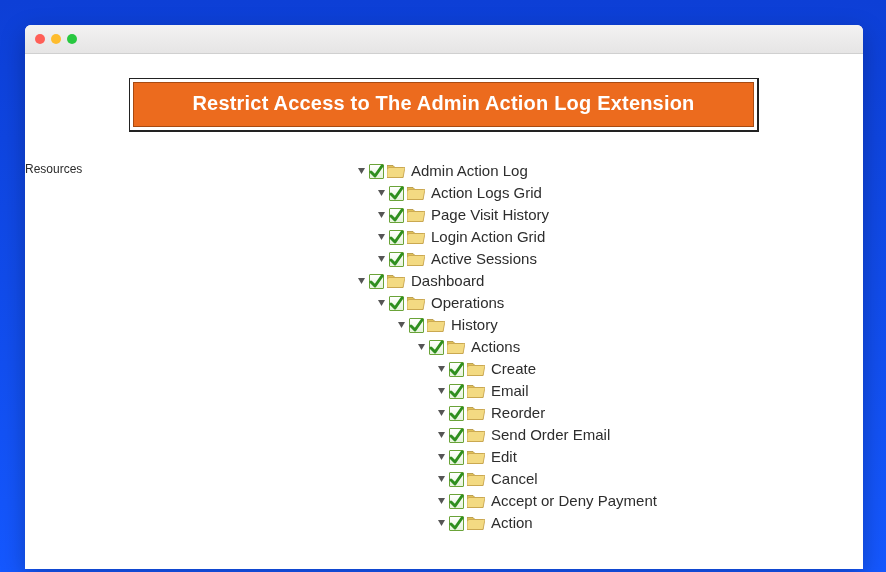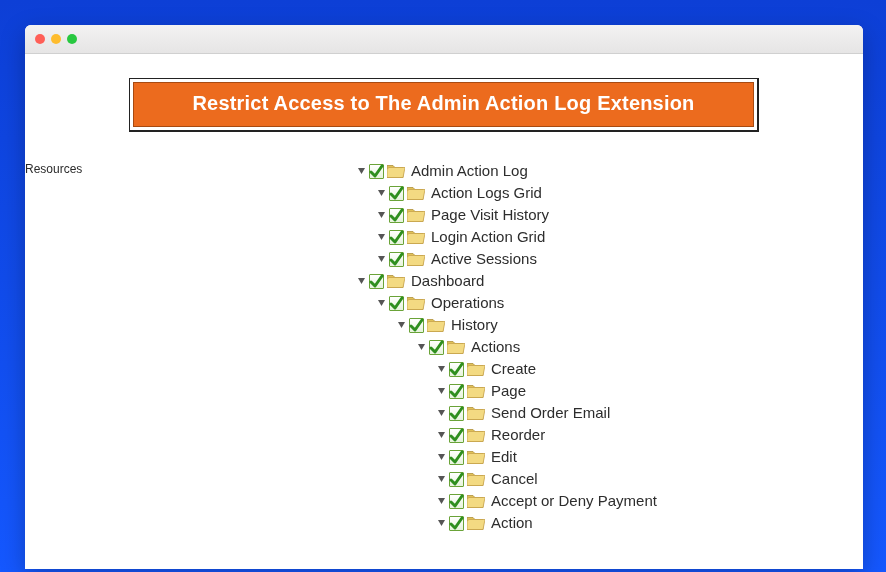--- a/index.html
+++ b/index.html
@@ -347,59 +347,59 @@
                               </span>
                               <span class="chk">
                                 <svg width="15" height="15" viewBox="0 0 15 15">
                                   <polyline points="2,8 6,12 13,2" fill="none" stroke="#2f8f1f" stroke-width="3" stroke-linecap="round" stroke-linejoin="round"></polyline>
                                 </svg>
                               </span>
                               <span class="folder"><svg width="18" height="16" viewBox="0 0 18 16">
                                   <path d="M0 2.5 L6 2.5 L8 4.5 L16 4.5 L16 14.5 L0 14.5 Z" fill="#e0c158" stroke="#b0903c" stroke-width="0.8"></path>
                                   <path d="M0 6 L2 4.5 L18 4.5 L16 14.5 L0 14.5 Z" fill="#f3da82" stroke="#c6a24a" stroke-width="0.8"></path>
                                 </svg></span>
-                              <span class="node-label">Page</span>
+                              <span class="node-label">Email</span>
+                            </div>
+                          </li>
+                          <li class="node">
+                            <div class="row">
+                              <span class="toggle">
+                                <svg width="9" height="9" viewBox="0 0 9 9">
+                                  <polygon points="1,1 8,1 4.5,7" fill="#555"></polygon>
+                                </svg>
+                              </span>
+                              <span class="chk">
+                                <svg width="15" height="15" viewBox="0 0 15 15">
+                                  <polyline points="2,8 6,12 13,2" fill="none" stroke="#2f8f1f" stroke-width="3" stroke-linecap="round" stroke-linejoin="round"></polyline>
+                                </svg>
+                              </span>
+                              <span class="folder"><svg width="18" height="16" viewBox="0 0 18 16">
+                                  <path d="M0 2.5 L6 2.5 L8 4.5 L16 4.5 L16 14.5 L0 14.5 Z" fill="#e0c158" stroke="#b0903c" stroke-width="0.8"></path>
+                                  <path d="M0 6 L2 4.5 L18 4.5 L16 14.5 L0 14.5 Z" fill="#f3da82" stroke="#c6a24a" stroke-width="0.8"></path>
+                                </svg></span>
+                              <span class="node-label">Reorder</span>
                             </div>
                           </li>
                           <li class="node">
                             <div class="row">
                               <span class="toggle">
                                 <svg width="9" height="9" viewBox="0 0 9 9">
                                   <polygon points="1,1 8,1 4.5,7" fill="#555"></polygon>
                                 </svg>
                               </span>
                               <span class="chk">
                                 <svg width="15" height="15" viewBox="0 0 15 15">
                                   <polyline points="2,8 6,12 13,2" fill="none" stroke="#2f8f1f" stroke-width="3" stroke-linecap="round" stroke-linejoin="round"></polyline>
                                 </svg>
                               </span>
                               <span class="folder"><svg width="18" height="16" viewBox="0 0 18 16">
                                   <path d="M0 2.5 L6 2.5 L8 4.5 L16 4.5 L16 14.5 L0 14.5 Z" fill="#e0c158" stroke="#b0903c" stroke-width="0.8"></path>
                                   <path d="M0 6 L2 4.5 L18 4.5 L16 14.5 L0 14.5 Z" fill="#f3da82" stroke="#c6a24a" stroke-width="0.8"></path>
                                 </svg></span>
                               <span class="node-label">Send Order Email</span>
-                            </div>
-                          </li>
-                          <li class="node">
-                            <div class="row">
-                              <span class="toggle">
-                                <svg width="9" height="9" viewBox="0 0 9 9">
-                                  <polygon points="1,1 8,1 4.5,7" fill="#555"></polygon>
-                                </svg>
-                              </span>
-                              <span class="chk">
-                                <svg width="15" height="15" viewBox="0 0 15 15">
-                                  <polyline points="2,8 6,12 13,2" fill="none" stroke="#2f8f1f" stroke-width="3" stroke-linecap="round" stroke-linejoin="round"></polyline>
-                                </svg>
-                              </span>
-                              <span class="folder"><svg width="18" height="16" viewBox="0 0 18 16">
-                                  <path d="M0 2.5 L6 2.5 L8 4.5 L16 4.5 L16 14.5 L0 14.5 Z" fill="#e0c158" stroke="#b0903c" stroke-width="0.8"></path>
-                                  <path d="M0 6 L2 4.5 L18 4.5 L16 14.5 L0 14.5 Z" fill="#f3da82" stroke="#c6a24a" stroke-width="0.8"></path>
-                                </svg></span>
-                              <span class="node-label">Reorder</span>
                             </div>
                           </li>
                           <li class="node">
                             <div class="row">
                               <span class="toggle">
                                 <svg width="9" height="9" viewBox="0 0 9 9">
                                   <polygon points="1,1 8,1 4.5,7" fill="#555"></polygon>
                                 </svg>
                               </span>
                               <span class="chk">

